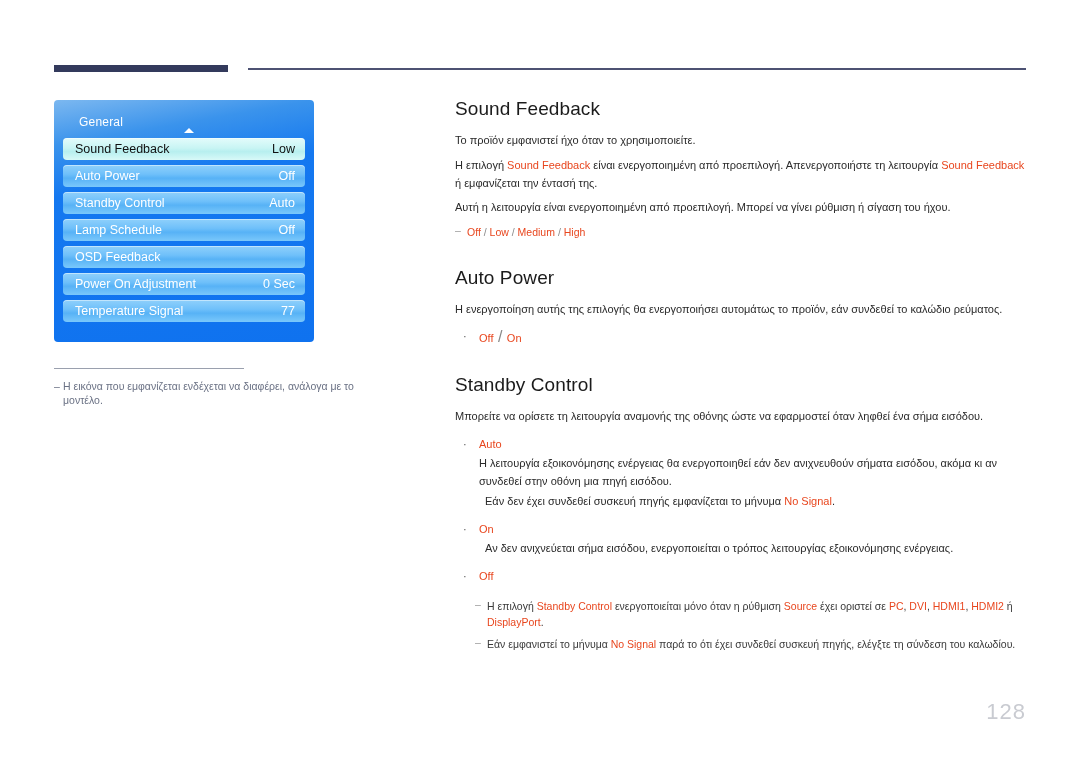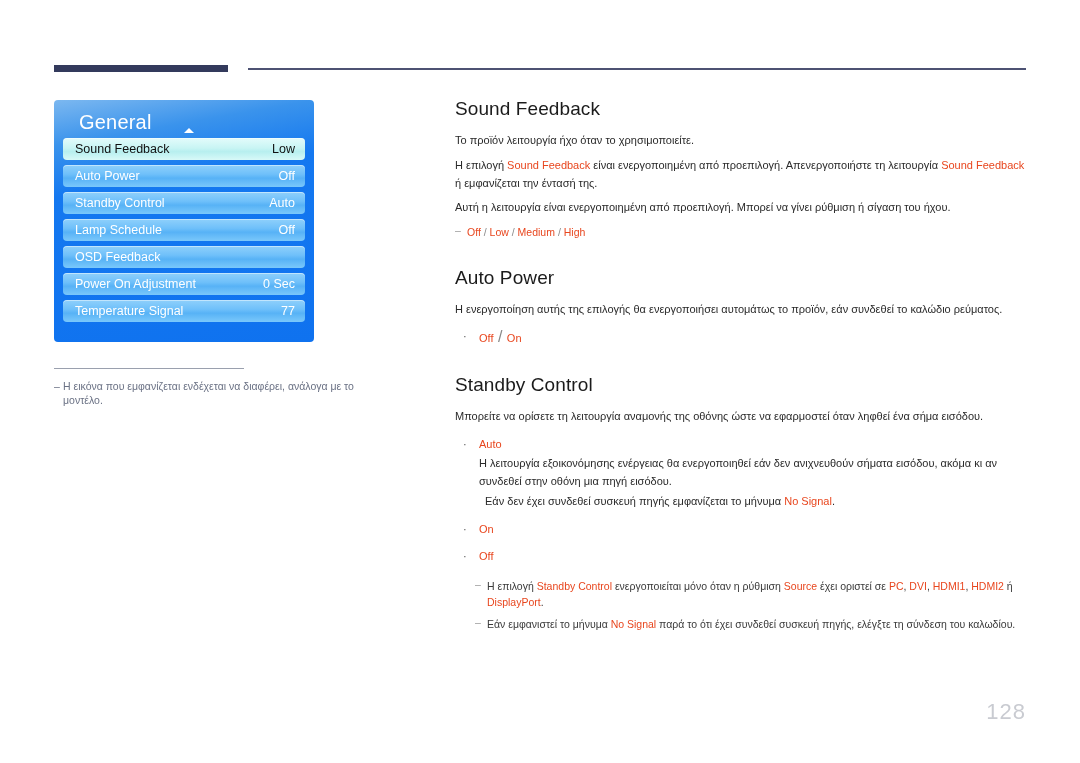--- a/index.html
+++ b/index.html
@@ -48,21 +48,21 @@
   .osd-panel {
     width: 260px;
     height: 242px;
     border-radius: 4px;
     background: linear-gradient(170deg, #7cb8f0 0%, #3a93ec 16%, #1478f0 34%, #0f72ef 100%);
     padding: 8px 9px 0 9px;
     position: relative;
   }
 
   .osd-title {
-    font-size: 20px;
+    font-size: 12px;
     color: #ffffff;
     letter-spacing: .2px;
     padding: 2px 0 0 16px;
     height: 26px;
     line-height: 24px;
   }
 
   .osd-arrow {
     position: absolute;
     left: 130px;
@@ -255,21 +255,21 @@
     <span>Η εικόνα που εμφανίζεται ενδέχεται να διαφέρει, ανάλογα με το μοντέλο.</span>
   </div>
 
 </div>
 
 <div class="right-col">
 
   <div class="sec">
     <h2 class="sec-title">Sound Feedback</h2>
 
-    <p class="body">Το προϊόν λειτουργία ήχο όταν το χρησιμοποιείτε.</p>
+    <p class="body">Το προϊόν εμφανιστεί ήχο όταν το χρησιμοποιείτε.</p>
 
     <p class="body">
       <span>Η επιλογή </span><span class="hl">Sound Feedback</span><span> είναι ενεργοποιημένη από προεπιλογή. Απενεργοποιήστε τη λειτουργία </span><span class="hl">Sound Feedback</span><span> ή εμφανίζεται την έντασή της.</span>
     </p>
 
     <p class="body">Αυτή η λειτουργία είναι ενεργοποιημένη από προεπιλογή. Μπορεί να γίνει ρύθμιση ή σίγαση του ήχου.</p>
 
     <div class="note">
       <span class="note-dash">–</span>
       <span class="note-body">
@@ -310,20 +310,21 @@
         <p class="body">
           <span>Εάν δεν έχει συνδεθεί συσκευή πηγής εμφανίζεται το μήνυμα </span><span class="hl">No Signal</span><span>.</span>
         </p>
       </span>
     </div>
 
     <div class="bul">
       <span class="bul-dot">·</span>
       <span class="bul-body">
         <div class="bul-term">On</div>
+        <p class="body">Αν δεν ανιχνεύεται σήμα εισόδου, ενεργοποιείται ο τρόπος λειτουργίας εξοικονόμησης ενέργειας.</p>
       </span>
     </div>
 
     <div class="bul">
       <span class="bul-dot">·</span>
       <span class="bul-body">
         <div class="bul-term">Off</div>
       </span>
     </div>
 

